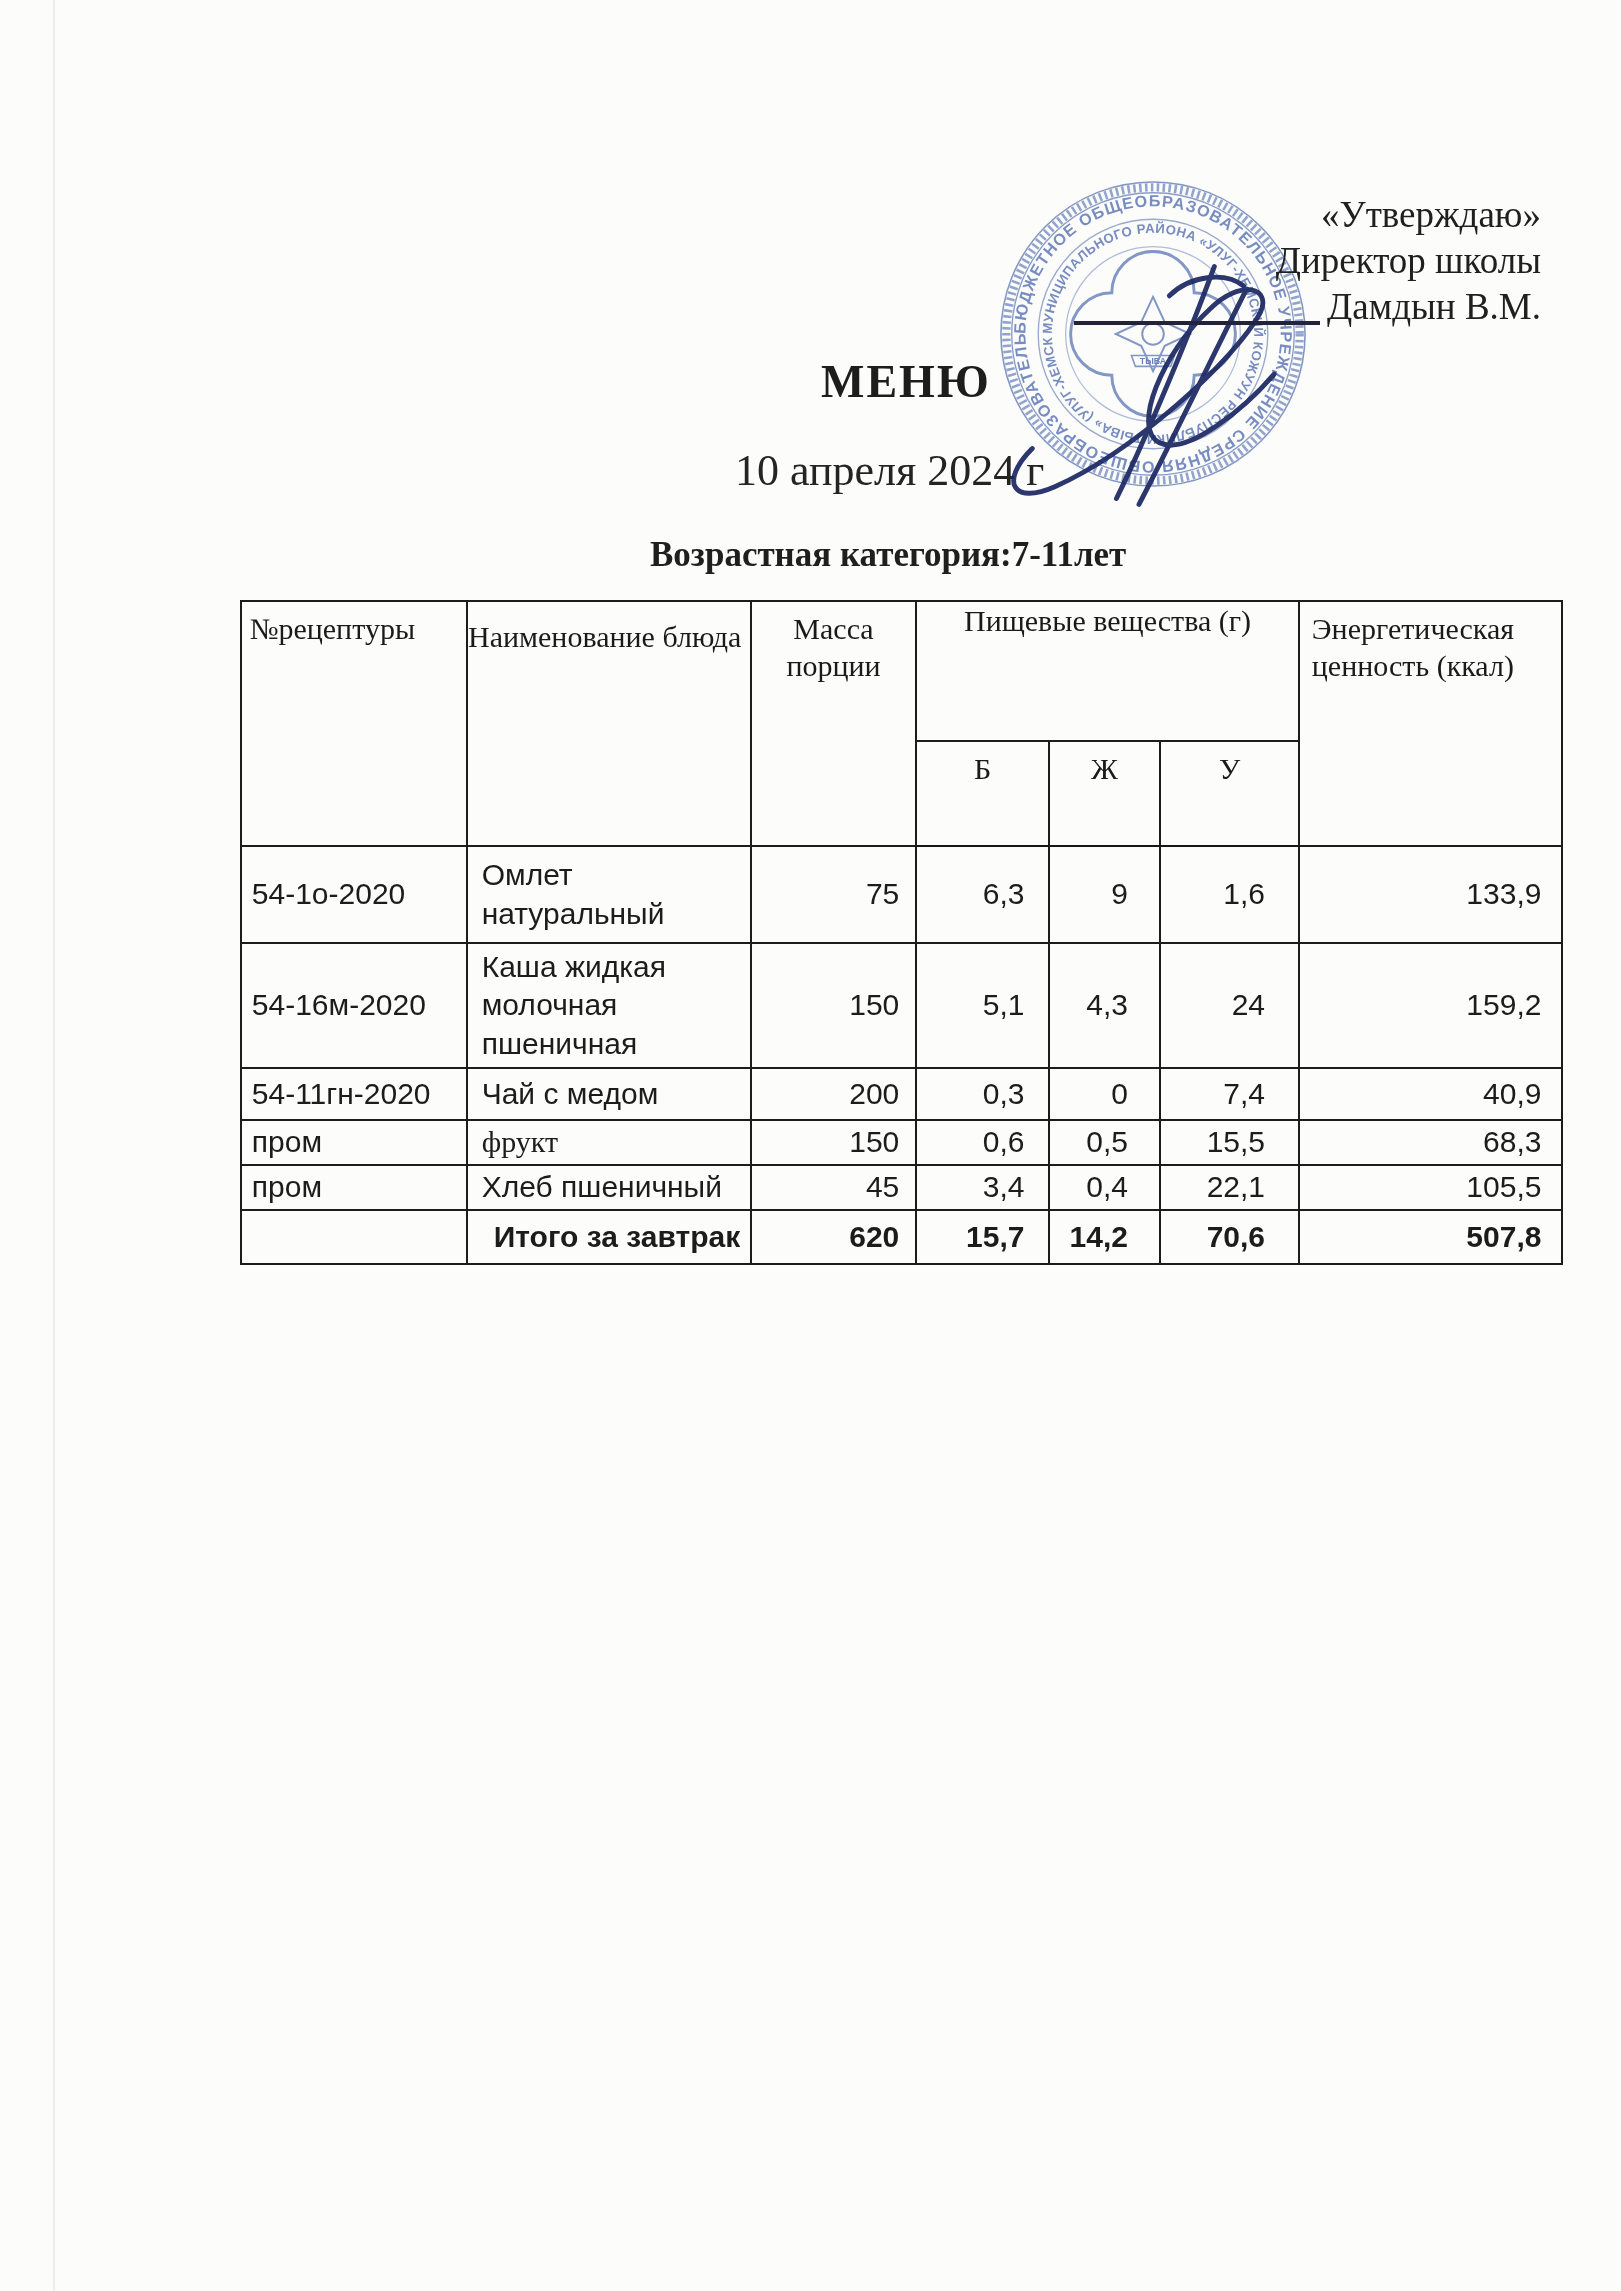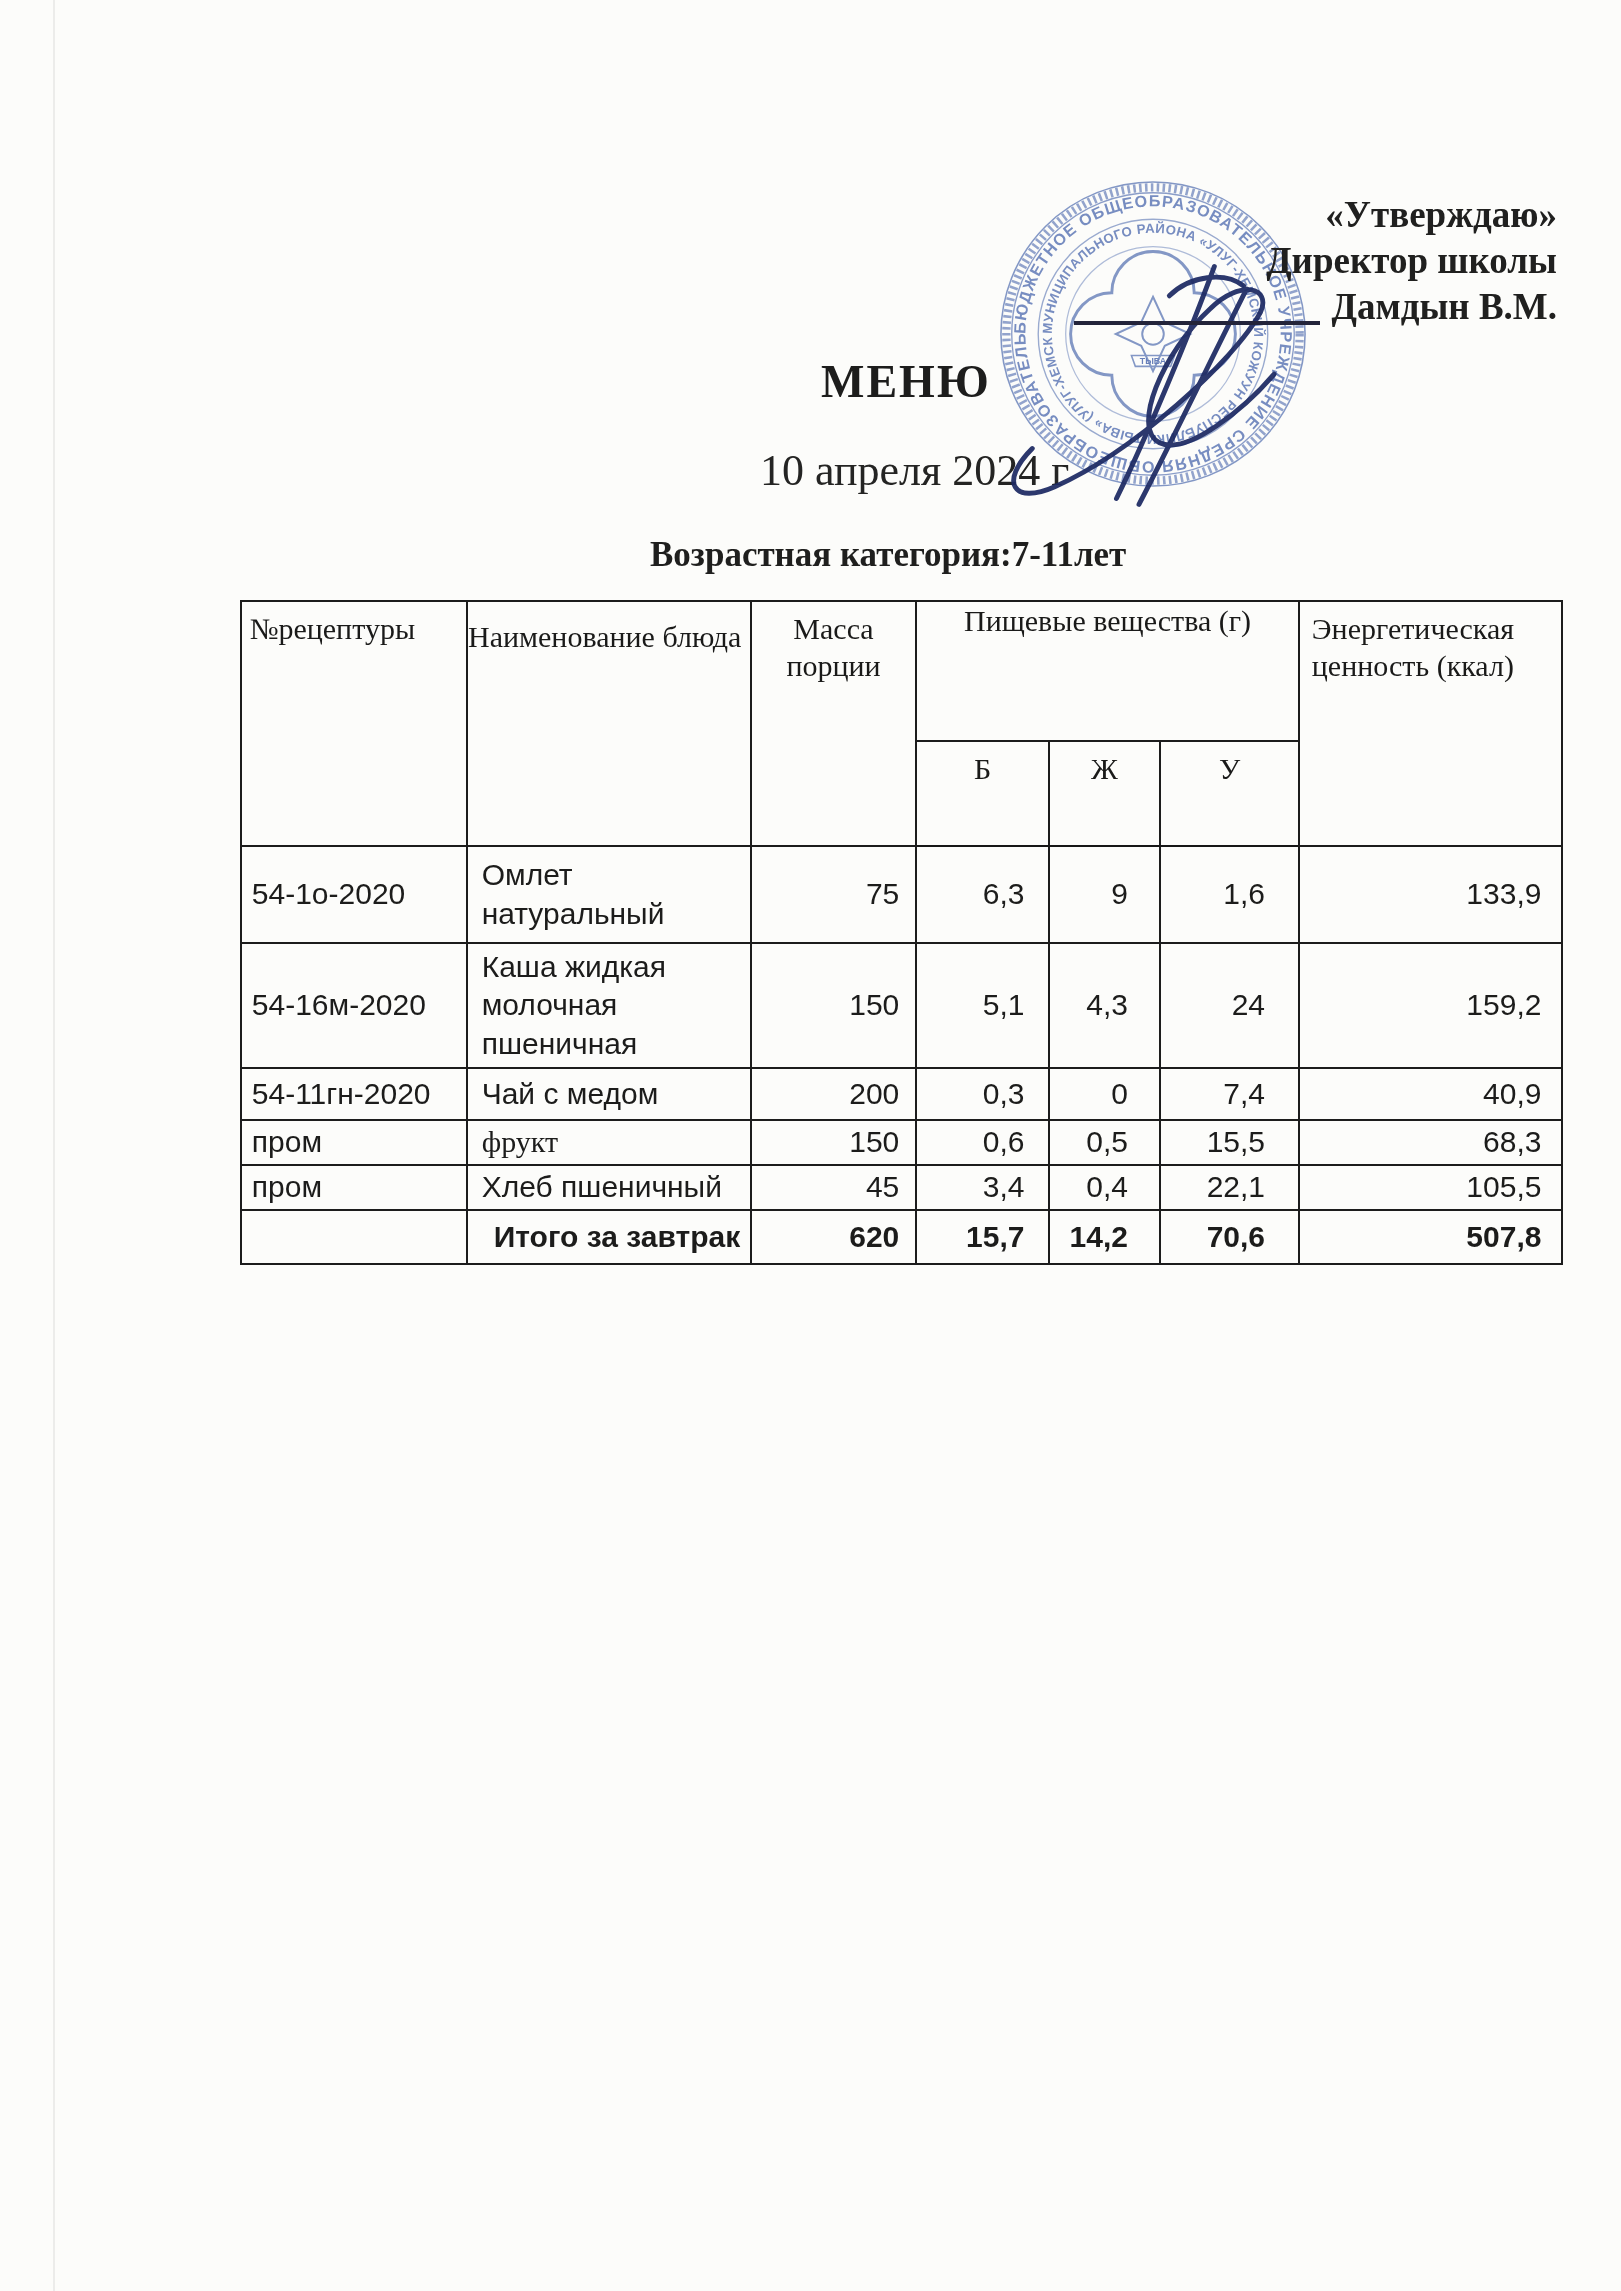--- a/index.html
+++ b/index.html
@@ -21,27 +21,26 @@
     position: absolute;
     left: 53px; top: 0;
     width: 2px; height: 100%;
     background: #ececea;
   }
 
   
   .approval {
     position: absolute;
     top: 192px;
-    right: 64px;
+    right: 80px;
     text-align: right;
     font-size: 37px;
     line-height: 46px;
     color: #20201f;
     z-index: 5;
-    font-weight: bold;
   }
 
   .sig-line {
     position: absolute;
     left: 1074px;
     top: 321px;
     width: 246px;
     height: 3.9px;
     background: #23243a;
     z-index: 4;
@@ -74,21 +73,21 @@
     position: absolute;
     left: 821px;
     top: 355px;
     font-size: 46px;
     font-weight: bold;
     letter-spacing: 2px;
     color: #1d1d1c;
   }
   .menu-date {
     position: absolute;
-    left: 760px;
+    left: 735px;
     top: 445px;
     font-size: 44px;
     color: #242423;
   }
   .age-category {
     position: absolute;
     left: 650px;
     top: 535px;
     font-size: 35px;
     font-weight: bold;

